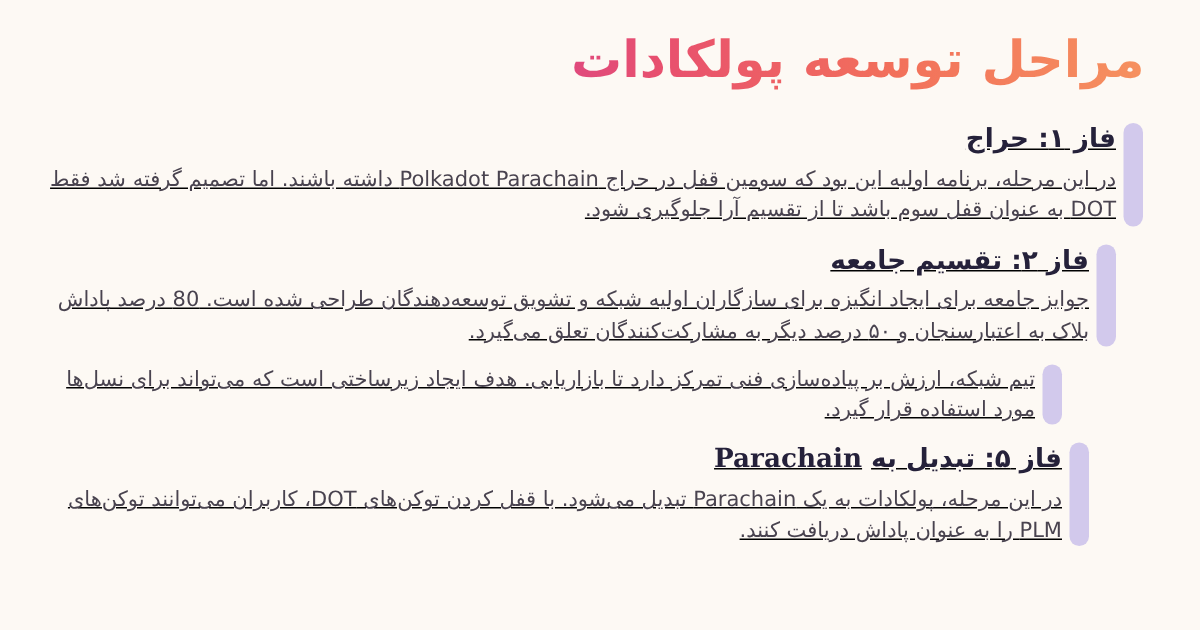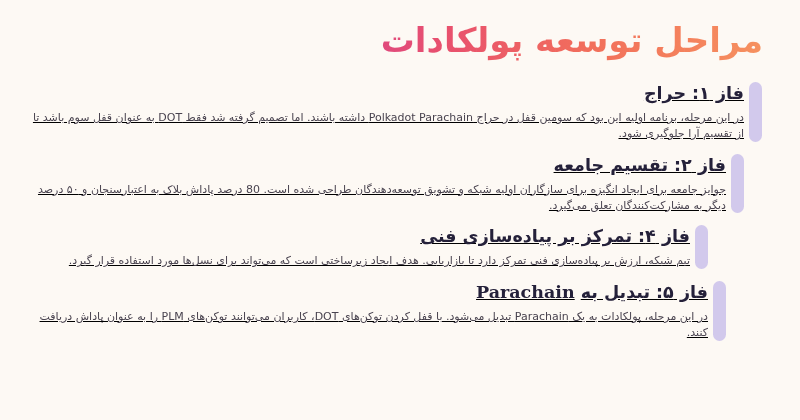--- a/index.html
+++ b/index.html
@@ -57,21 +57,21 @@
     font-weight: bold;
     color: #25213A;
     line-height: 1.3;
   }
   .heading .latin {
     font-family: "DejaVu Serif", "Liberation Serif", serif;
   }
   .heading .latin:not(:empty) { margin-right: 6px; }
   .body {
     margin: 0;
-    font-size: 11px;
+    font-size: 14px;
     color: #49434F;
     line-height: 1.45;
     text-align: right;
   }
 </style>
 </head>
 <body>
 
 <div class="page">
 
@@ -90,21 +90,20 @@
     <div class="content">
       <h2 class="heading"><span>فاز ۲: تقسیم جامعه</span><span class="latin"></span></h2>
       <p class="body">جوایز جامعه برای ایجاد انگیزه برای سازگاران اولیه شبکه و تشویق توسعه‌دهندگان طراحی شده است. 80 درصد پاداش بلاک به اعتبارسنجان و ۵۰ درصد دیگر به مشارکت‌کنندگان تعلق می‌گیرد.</p>
     </div>
   </section>
 
 
   <section class="phase p4">
     <div class="bar"></div>
     <div class="content">
-      <h2 class="heading"><span>فاز ۴: تمرکز بر پیاده‌سازی فنی</span><span class="latin"></span></h2>
       <p class="body">تیم شبکه، ارزش بر پیاده‌سازی فنی تمرکز دارد تا بازاریابی. هدف ایجاد زیرساختی است که می‌تواند برای نسل‌ها مورد استفاده قرار گیرد.</p>
     </div>
   </section>
 
   <section class="phase p5">
     <div class="bar"></div>
     <div class="content">
       <h2 class="heading"><span>فاز ۵: تبدیل به</span><span class="latin">Parachain</span></h2>
       <p class="body">در این مرحله، پولکادات به یک Parachain تبدیل می‌شود. با قفل کردن توکن‌های DOT، کاربران می‌توانند توکن‌های PLM را به عنوان پاداش دریافت کنند.</p>
     </div>

